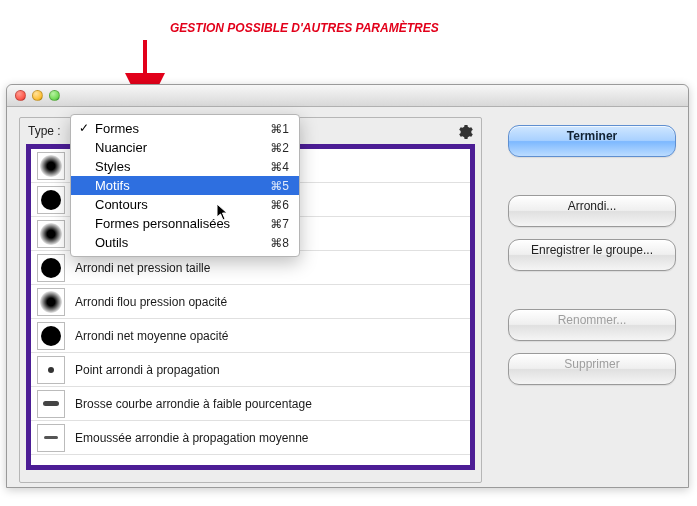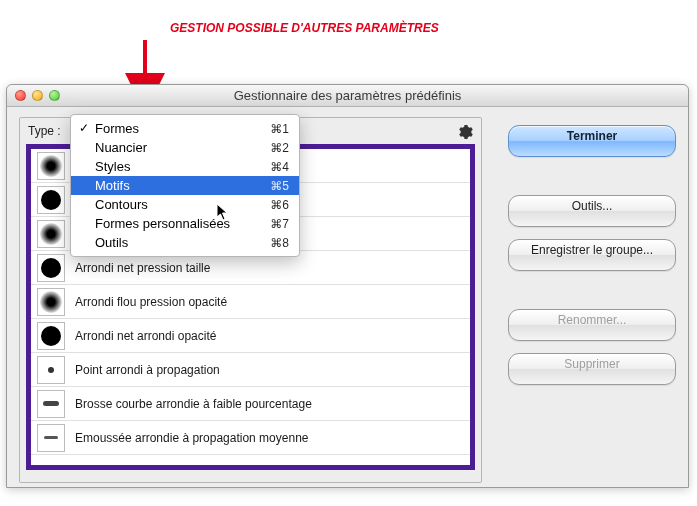--- a/index.html
+++ b/index.html
@@ -237,21 +237,20 @@
   <line x1="600" y1="428" x2="600" y2="320" stroke="#e2001a" stroke-width="4" marker-end="url(#ah)"></line>
 </svg>
 
 <div class="window">
   <div class="titlebar">
     <div class="traffic">
       <span class="t-red"></span>
       <span class="t-yel"></span>
       <span class="t-grn"></span>
     </div>
-    <div class="title">Gestionnaire des paramètres prédéfinis</div>
   </div>
 
   <div class="content">
     <div class="left-panel">
       <div class="type-row">
         <span class="type-label">Type :</span>
       </div>
 
       <div class="panel-gear">
         <svg width="16" height="16" viewBox="0 0 16 16">
@@ -287,21 +286,21 @@
         <div class="list-row">
           <div class="thumb">
               <div class="fz-soft"></div>
             </div>
           <span class="row-text">Arrondi flou pression opacité</span>
         </div>
         <div class="list-row">
           <div class="thumb">
               <div class="fz-hard"></div>
             </div>
-          <span class="row-text">Arrondi net arrondi opacité</span>
+          <span class="row-text">Arrondi net moyenne opacité</span>
         </div>
         <div class="list-row">
           <div class="thumb">
               <div class="fz-dot"></div>
             </div>
           <span class="row-text">Point arrondi à propagation</span>
         </div>
         <div class="list-row">
           <div class="thumb">
               <div class="fz-line"></div>
@@ -350,20 +349,20 @@
           <svg width="14" height="18" viewBox="0 0 14 18">
               <path d="M1 1 L1 14 L4.5 11 L7 17 L9 16 L6.5 10 L11 10 Z" fill="#000" stroke="#fff" stroke-width="1"></path>
             </svg>
         </span>
       </div>
     </div>
 
     <div class="right-panel">
       <div class="aqua-btn primary">Terminer</div>
       <div style="height:14px"></div>
-      <div class="aqua-btn">Outils...</div>
+      <div class="aqua-btn">Arrondi...</div>
       <div class="aqua-btn">Enregistrer le groupe...</div>
       <div style="height:14px"></div>
       <div class="aqua-btn disabled">Renommer...</div>
       <div class="aqua-btn disabled">Supprimer</div>
     </div>
   </div>
 </div>
 
 </body></html>

